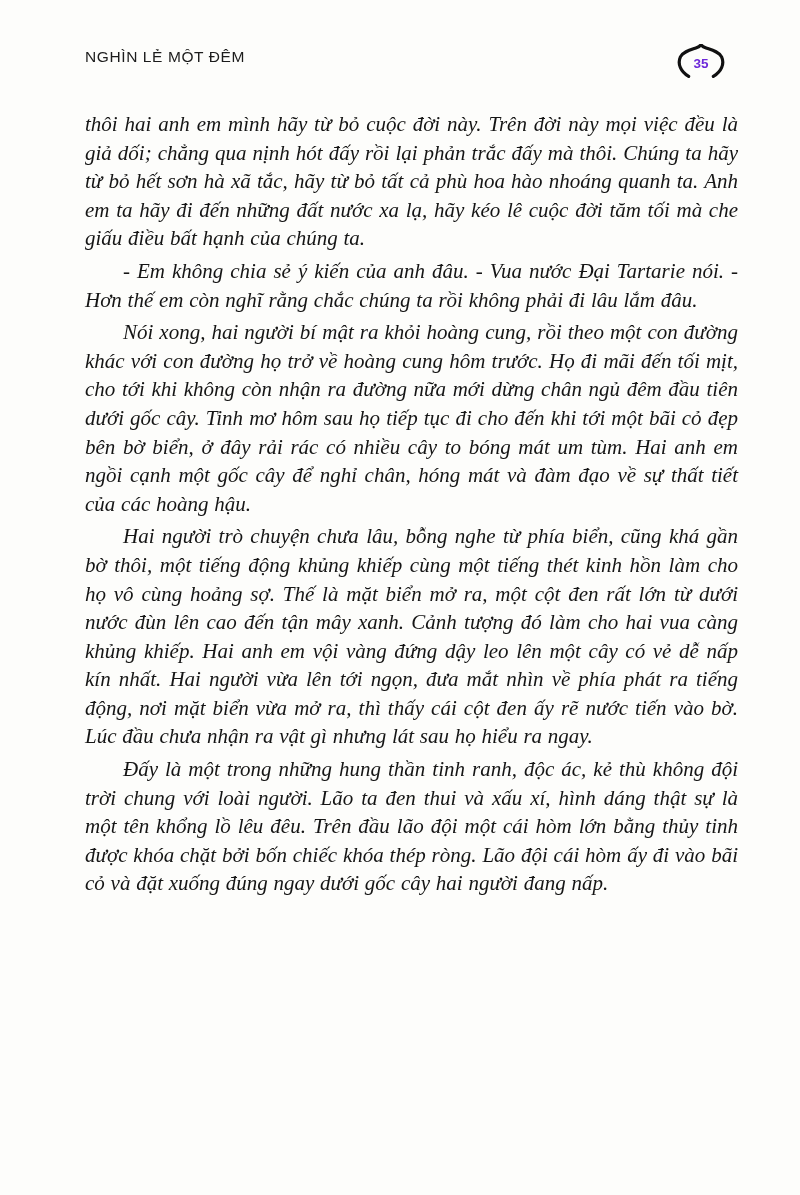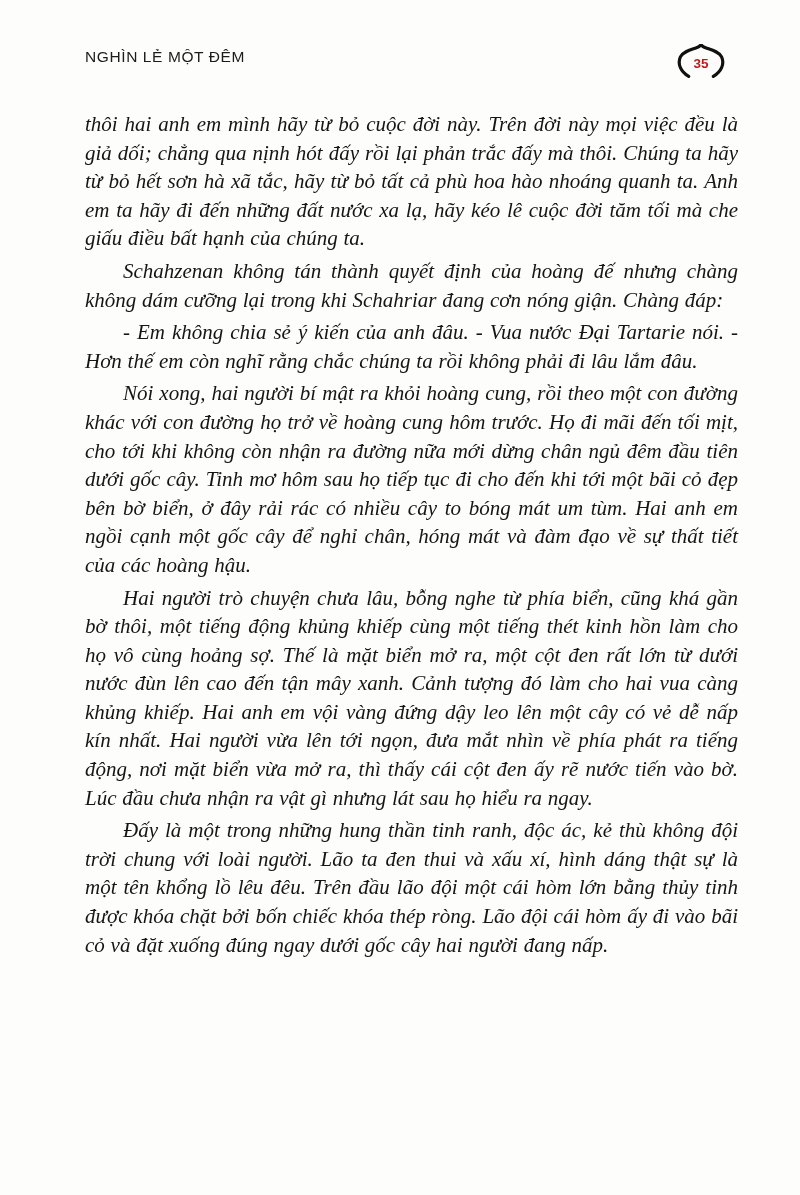--- a/index.html
+++ b/index.html
@@ -53,21 +53,21 @@
   }
   .page-number {
     position: absolute;
     left: 0;
     top: 13px;
     width: 100%;
     text-align: center;
     font-family: "Liberation Sans", sans-serif;
     font-weight: bold;
     font-size: 13.5px;
-    color: #b91c1c;
+    color: #6d28d9;
     line-height: 1;
   }
   
   .text-block {
     margin-top: 14px;
     width: 653px;
   }
   .text-block p {
     margin: 4px 0 4px 0;
     font-style: italic;
@@ -101,20 +101,19 @@
                    C 35 5.8, 41.5 7.5, 44 12.5
                    C 47.2 19.5, 43.5 27, 36 31.5" fill="none" stroke="#111111" stroke-width="3.1" stroke-linecap="round"></path>
         </svg>
       </span>
       <span class="page-number">35</span>
     </div>
   </div>
 
   <div class="text-block">
     <p class="continuation">thôi hai anh em mình hãy từ bỏ cuộc đời này. Trên đời này mọi việc đều là giả dối; chẳng qua nịnh hót đấy rồi lại phản trắc đấy mà thôi. Chúng ta hãy từ bỏ hết sơn hà xã tắc, hãy từ bỏ tất cả phù hoa hào nhoáng quanh ta. Anh em ta hãy đi đến những đất nước xa lạ, hãy kéo lê cuộc đời tăm tối mà che giấu điều bất hạnh của chúng ta.</p>
-    <p>Schahzenan không tán thành quyết định của hoàng đế nhưng chàng không dám cưỡng lại trong khi Schahriar đang cơn nóng giận. Chàng đáp:</p>
     <p>- Em không chia sẻ ý kiến của anh đâu. - Vua nước Đại Tartarie nói. - Hơn thế em còn nghĩ rằng chắc chúng ta rồi không phải đi lâu lắm đâu.</p>
     <p>Nói xong, hai người bí mật ra khỏi hoàng cung, rồi theo một con đường khác với con đường họ trở về hoàng cung hôm trước. Họ đi mãi đến tối mịt, cho tới khi không còn nhận ra đường nữa mới dừng chân ngủ đêm đầu tiên dưới gốc cây. Tinh mơ hôm sau họ tiếp tục đi cho đến khi tới một bãi cỏ đẹp bên bờ biển, ở đây rải rác có nhiều cây to bóng mát um tùm. Hai anh em ngồi cạnh một gốc cây để nghỉ chân, hóng mát và đàm đạo về sự thất tiết của các hoàng hậu.</p>
     <p>Hai người trò chuyện chưa lâu, bỗng nghe từ phía biển, cũng khá gần bờ thôi, một tiếng động khủng khiếp cùng một tiếng thét kinh hồn làm cho họ vô cùng hoảng sợ. Thế là mặt biển mở ra, một cột đen rất lớn từ dưới nước đùn lên cao đến tận mây xanh. Cảnh tượng đó làm cho hai vua càng khủng khiếp. Hai anh em vội vàng đứng dậy leo lên một cây có vẻ dễ nấp kín nhất. Hai người vừa lên tới ngọn, đưa mắt nhìn về phía phát ra tiếng động, nơi mặt biển vừa mở ra, thì thấy cái cột đen ấy rẽ nước tiến vào bờ. Lúc đầu chưa nhận ra vật gì nhưng lát sau họ hiểu ra ngay.</p>
     <p>Đấy là một trong những hung thần tinh ranh, độc ác, kẻ thù không đội trời chung với loài người. Lão ta đen thui và xấu xí, hình dáng thật sự là một tên khổng lồ lêu đêu. Trên đầu lão đội một cái hòm lớn bằng thủy tinh được khóa chặt bởi bốn chiếc khóa thép ròng. Lão đội cái hòm ấy đi vào bãi cỏ và đặt xuống đúng ngay dưới gốc cây hai người đang nấp.</p>
   </div>
 
 </div>
 
 </body></html>

